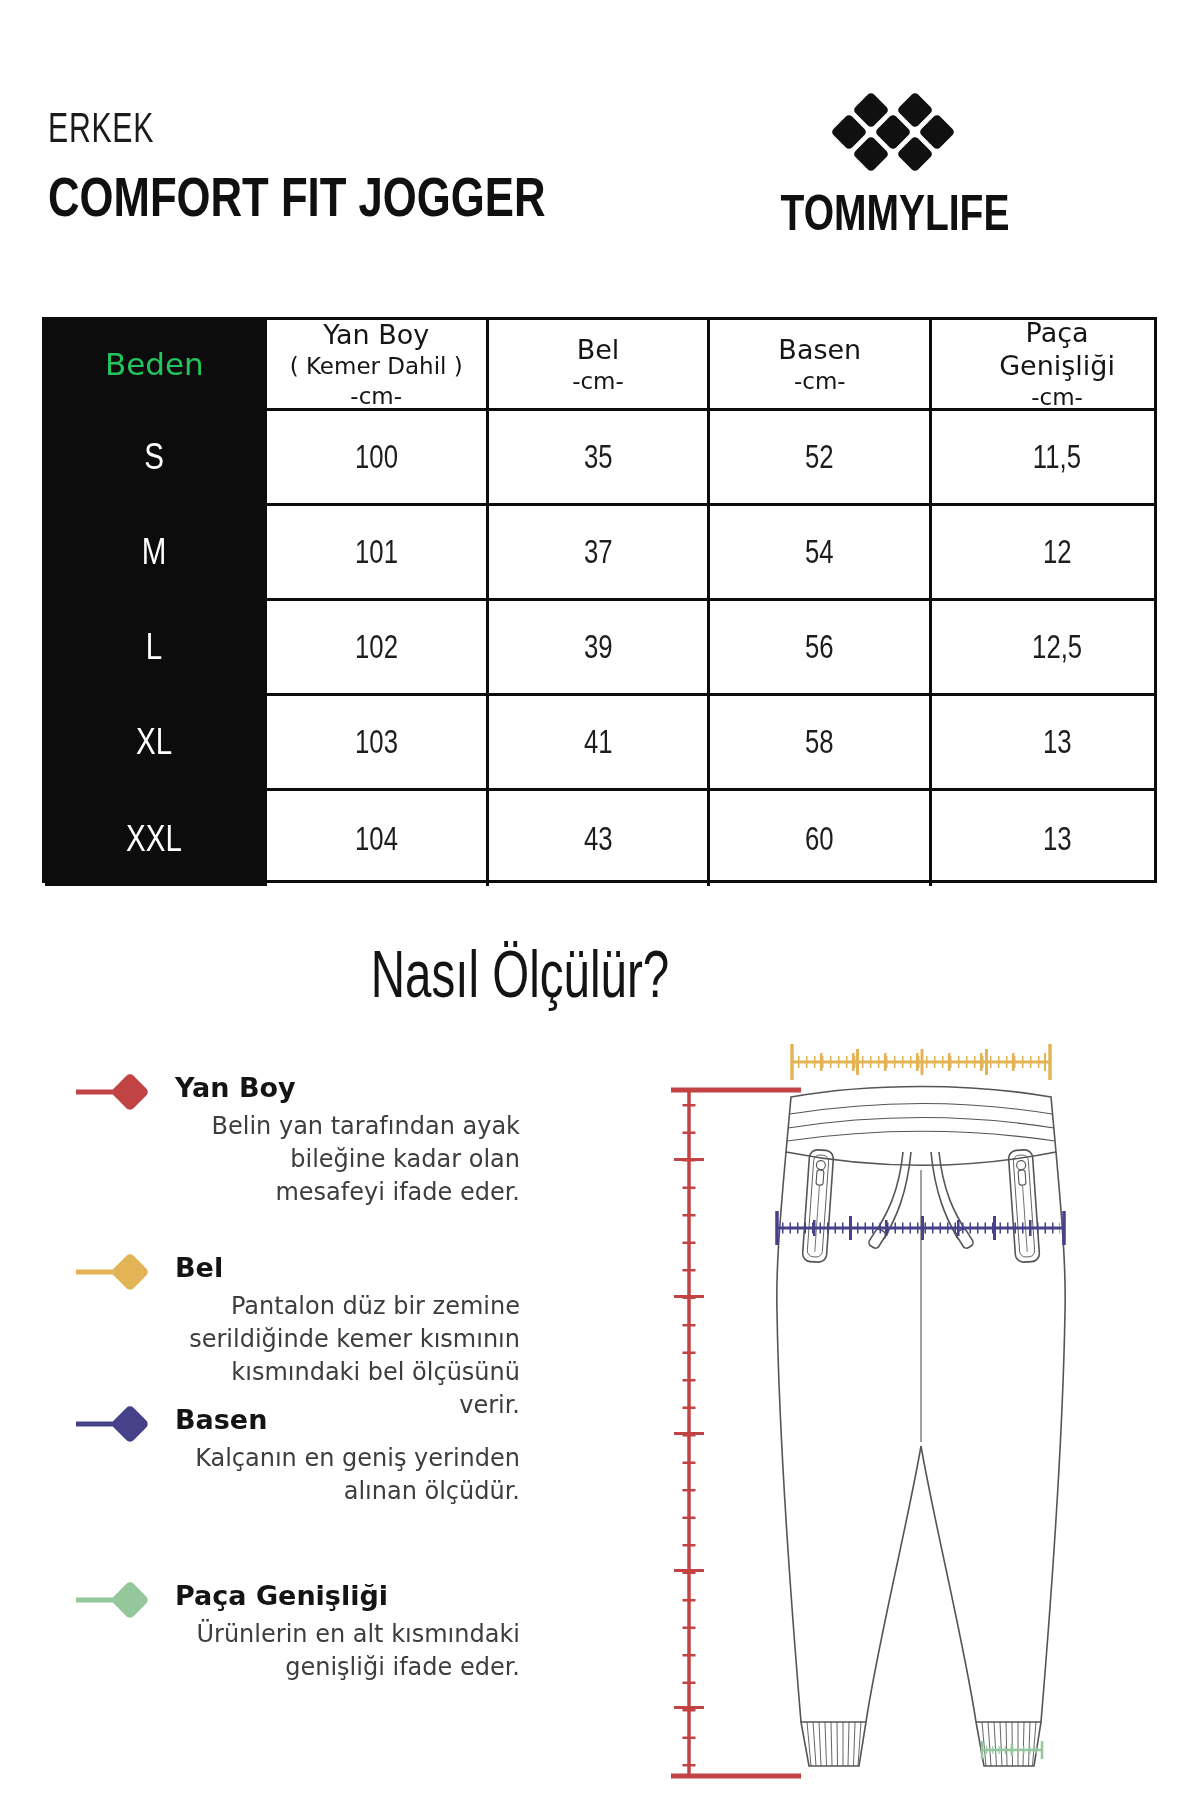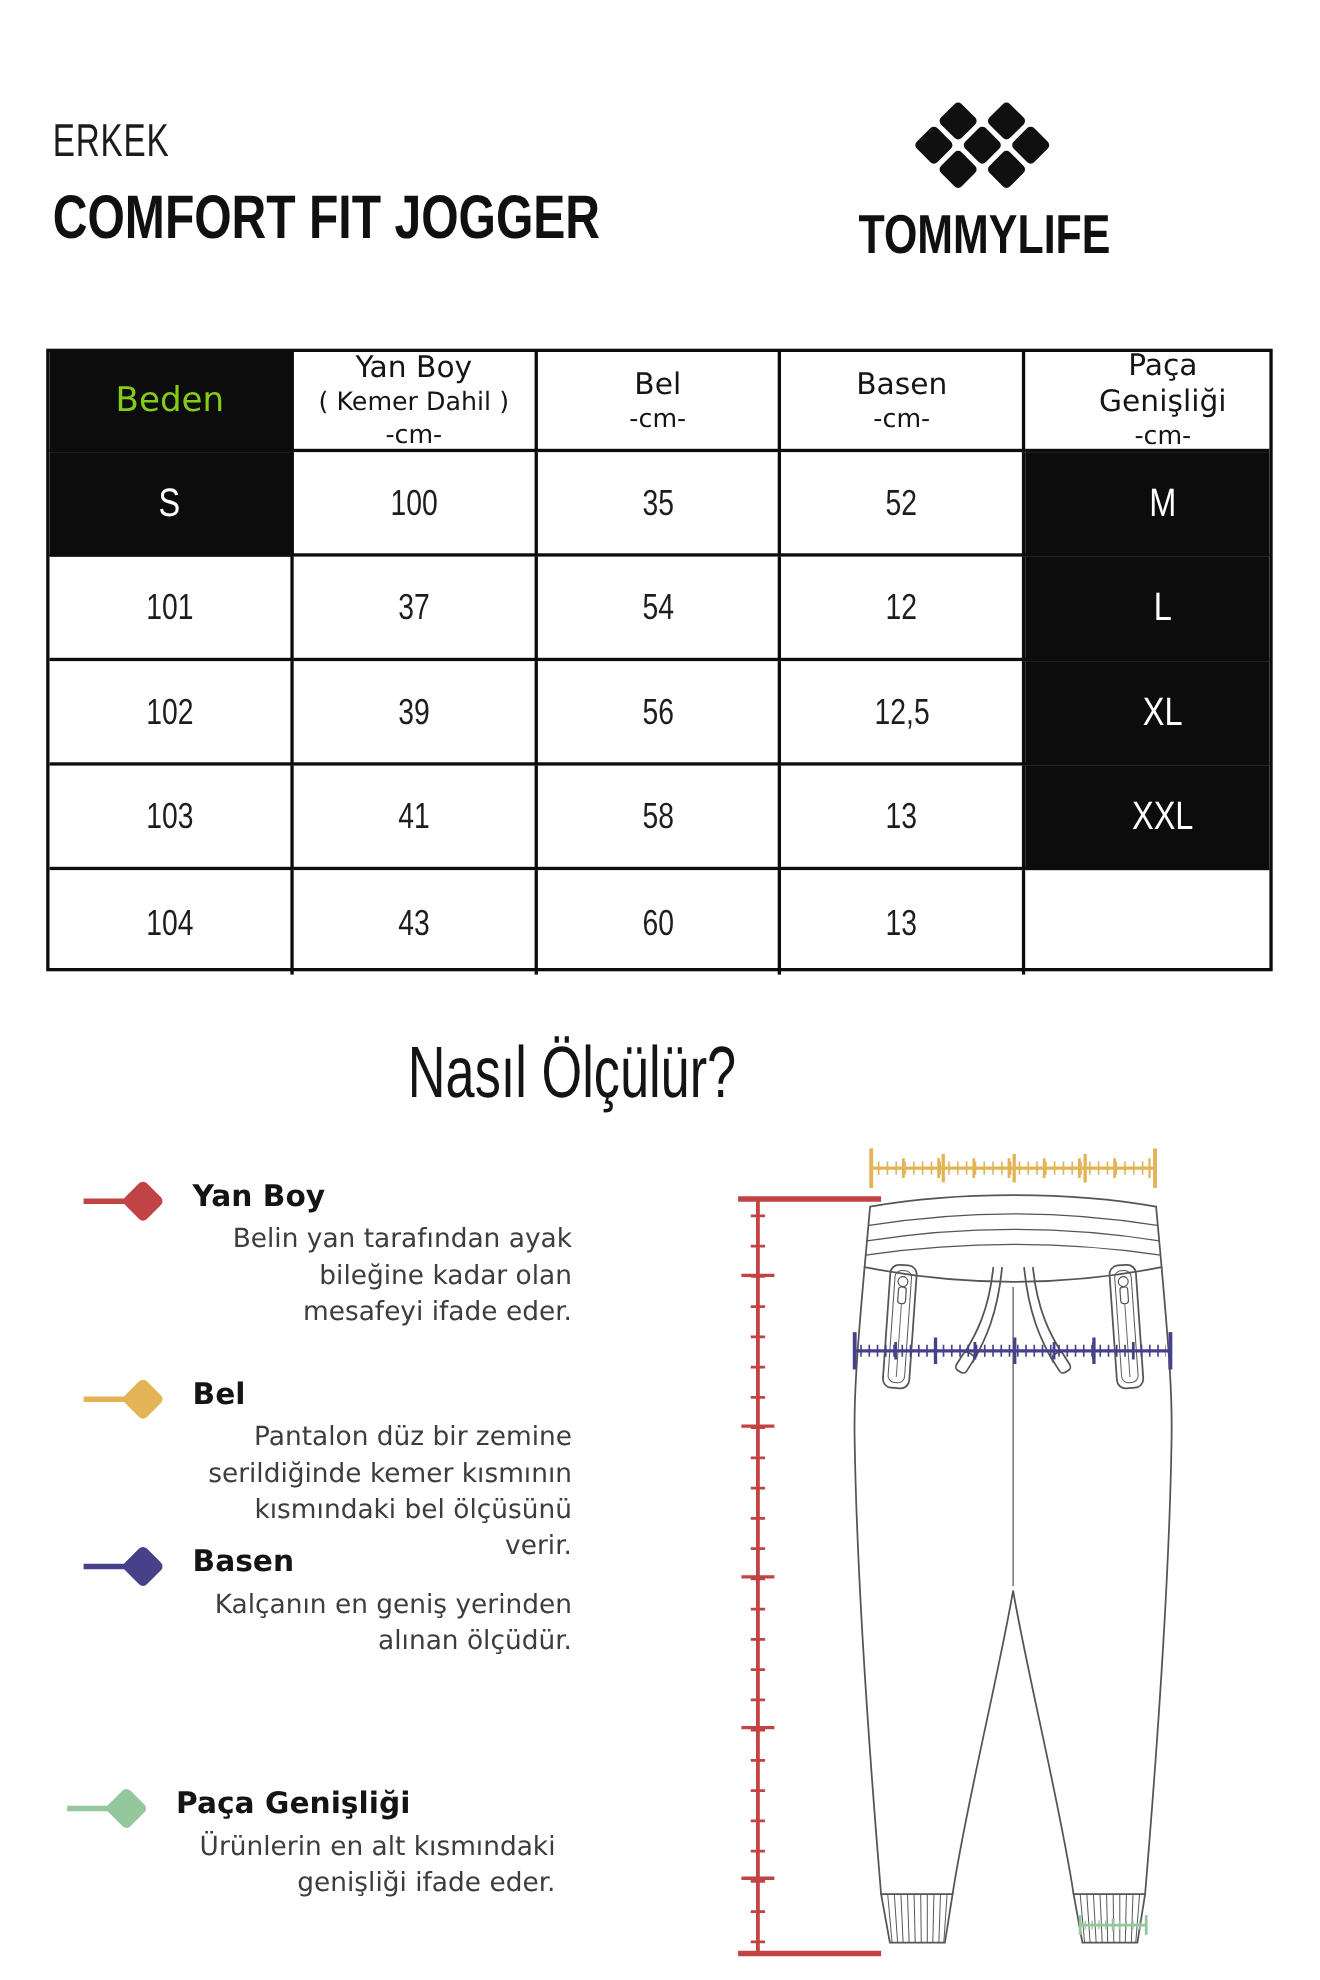--- a/index.html
+++ b/index.html
@@ -25,39 +25,39 @@
               grid-template-rows:91px repeat(5,95px);
               border:3px solid #0c0c0c;box-sizing:border-box;background:#fff;}
   .cell{border-right:3px solid #0c0c0c;border-bottom:3px solid #0c0c0c;
         display:flex;flex-direction:column;align-items:center;justify-content:center;
         box-sizing:border-box;text-align:center;}
   .cell:nth-child(5n){border-right:none;padding-left:28px;}
   .cell:nth-child(n+26){border-bottom:none;}
   .cell.dark{background:#0c0c0c;color:#fff;border-color:#0c0c0c;}
   .hdr-line1{font-size:27px;line-height:33px;color:#151515;}
   .hdr-line2{font-size:23px;line-height:30px;color:#151515;}
-  .size-col-hdr{font-size:31px;color:#84cc16;}
+  .size-col-hdr{font-size:31px;color:#22c55e;}
   .size-letter{font-family:"Liberation Sans",sans-serif;font-size:36px;font-weight:400;
                color:#fff;transform:scaleX(0.82);}
   .num{font-family:"Liberation Sans",sans-serif;font-size:33px;font-weight:400;
        color:#1d1d1d;transform:scaleX(0.78);}
 
   
   .htm-title{left:40px;top:936px;width:960px;text-align:center;
              font-family:"Liberation Sans",sans-serif;font-size:66px;font-weight:500;
              color:#141414;transform:scaleX(0.72);transform-origin:center top;}
   .legend-item{width:460px;}
   .legend-item .marker{position:absolute;left:0;top:-10px;}
   .legend-body{padding-left:103px;}
   .legend-label{font-size:27px;font-weight:700;color:#141414;line-height:32px;}
   .legend-desc{margin-top:6px;width:345px;font-size:24px;line-height:33px;color:#3d3d3d;text-align:right;}
   .li-1{left:72px;top:1072px;}
   .li-2{left:72px;top:1252px;}
   .li-3{left:72px;top:1404px;}
-  .li-4{left:57px;top:1580px;margin-top:44px;}
+  .li-4{left:72px;top:1580px;}
 
   .jogger-svg{left:540px;top:880px;}
 </style>
 </head>
 <body>
 
 <div class="page">
 
   <div class="abs category">ERKEK</div>
   <div class="abs product-title">COMFORT FIT JOGGER</div>
@@ -103,20 +103,23 @@
       </div>
     <div class="cell">
         <span class="num">100</span>
       </div>
     <div class="cell">
         <span class="num">35</span>
       </div>
     <div class="cell">
         <span class="num">52</span>
       </div>
+    <div class="cell">
+        <span class="num">11,5</span>
+      </div>
 
     <div class="cell dark">
         <span class="size-letter">M</span>
       </div>
     <div class="cell">
         <span class="num">101</span>
       </div>
     <div class="cell">
         <span class="num">37</span>
       </div>

